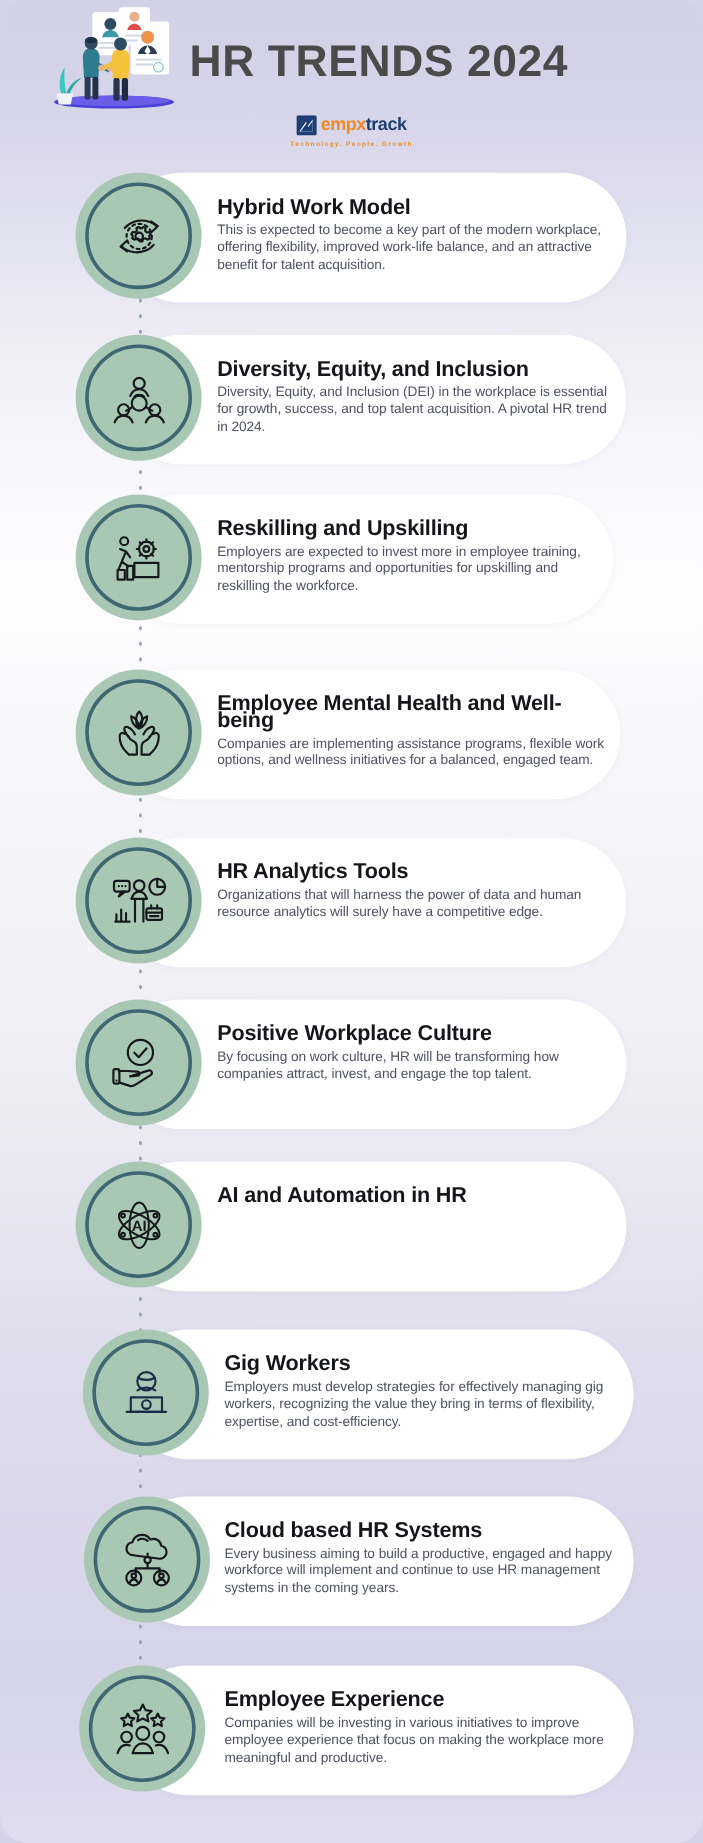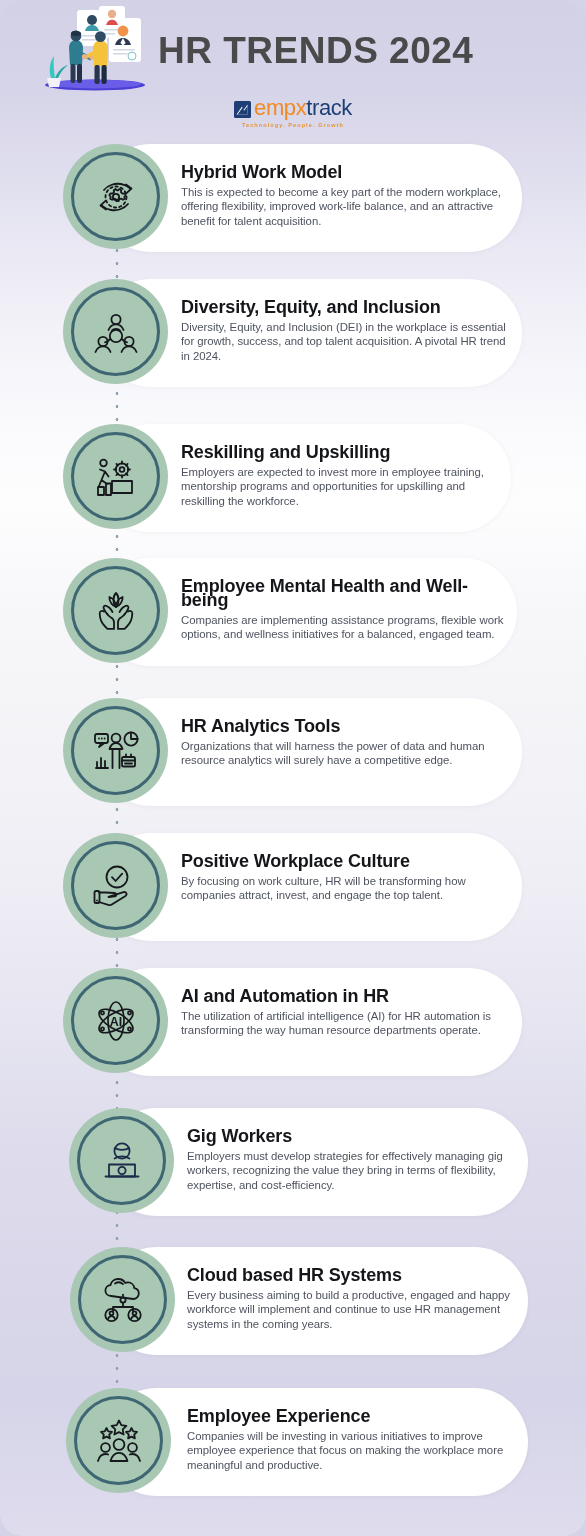--- a/index.html
+++ b/index.html
@@ -70,22 +70,22 @@
     align-items: center;
     gap: 3px;
   }
   .brand-mark {
     width: 17px;
     height: 17px;
     position: relative;
     top: 1px;
   }
   .brand-word {
-    font-size: 22px;
-    font-weight: normal;
+    font-size: 15px;
+    font-weight: bold;
     letter-spacing: -0.4px;
   }
   .brand-emp { color: #f08a24; }
   .brand-track { color: #1d3f75; }
   .brand-tag {
     margin-top: 1px;
     font-size: 5.5px;
     letter-spacing: 1.1px;
     color: #e8922f;
     font-weight: bold;
@@ -291,21 +291,21 @@
             <path d="M22 24.5c1.5-2 6.5-2 8 0M19.6 33.5c-1.5 1.5-3 2.4-4.6 2.8M32.4 33.5c1.5 1.5 3 2.4 4.6 2.8"></path>
           </svg>
         </div>
       </div>
       <div class="card-text" style="left:181px; width:334px;">
         <p class="card-title">Diversity, Equity, and Inclusion</p>
         <p class="card-body">Diversity, Equity, and Inclusion (DEI) in the workplace is essential for growth, success, and top talent acquisition. A pivotal HR trend in 2024.</p>
       </div>
     </div>
 
-    <div class="item" style="top:284px;">
+    <div class="item" style="top:272px;">
       <div class="card" style="left:97px; width:414px;"></div>
       <div class="badge">
         <div class="badge-ring"></div>
         <div class="badge-icon">
           <svg viewBox="0 0 52 52" fill="none" stroke="#16181d" stroke-width="1.8" stroke-linecap="round" stroke-linejoin="round">
             <circle cx="13.5" cy="12" r="3.3"></circle>
             <path d="M10 18.5l5 2 3.5 5M15 20.5l-3.5 8.5M11.5 29l-2.5 6M11.5 29l5.5 4"></path>
             <circle cx="32" cy="18.5" r="6.2"></circle>
             <circle cx="32" cy="18.5" r="2.4"></circle>
             <path d="M32 10.5v2.2M32 24.3v2.2M24 18.5h2.2M37.8 18.5H40M26.4 12.9l1.6 1.6M36 22.5l1.6 1.6M37.6 12.9L36 14.5M28 22.5l-1.6 1.6"></path>
@@ -404,21 +404,20 @@
             <circle cx="12.5" cy="18" r="1.6"></circle>
             <circle cx="39.5" cy="18" r="1.6"></circle>
             <circle cx="12.5" cy="34" r="1.6"></circle>
             <circle cx="39.5" cy="34" r="1.6"></circle>
             <text x="26" y="30.5" font-family="'Liberation Sans',sans-serif" font-size="12.5" font-weight="bold" text-anchor="middle" fill="#16181d" stroke="none">AI</text>
           </svg>
         </div>
       </div>
       <div class="card-text" style="left:181px; width:334px;">
         <p class="card-title">AI and Automation in HR</p>
-        <p class="card-body">The utilization of artificial intelligence (AI) for HR automation is transforming the way human resource departments operate.</p>
       </div>
     </div>
 
     <div class="item" style="top:968px;">
       <div class="card" style="left:103px; width:425px;"></div>
       <div class="badge" style="left:69px;">
         <div class="badge-ring"></div>
         <div class="badge-icon">
           <svg viewBox="0 0 52 52" fill="none" stroke="#1d2b4a" stroke-width="1.8" stroke-linecap="round" stroke-linejoin="round">
             <circle cx="26" cy="16" r="7.6"></circle>

